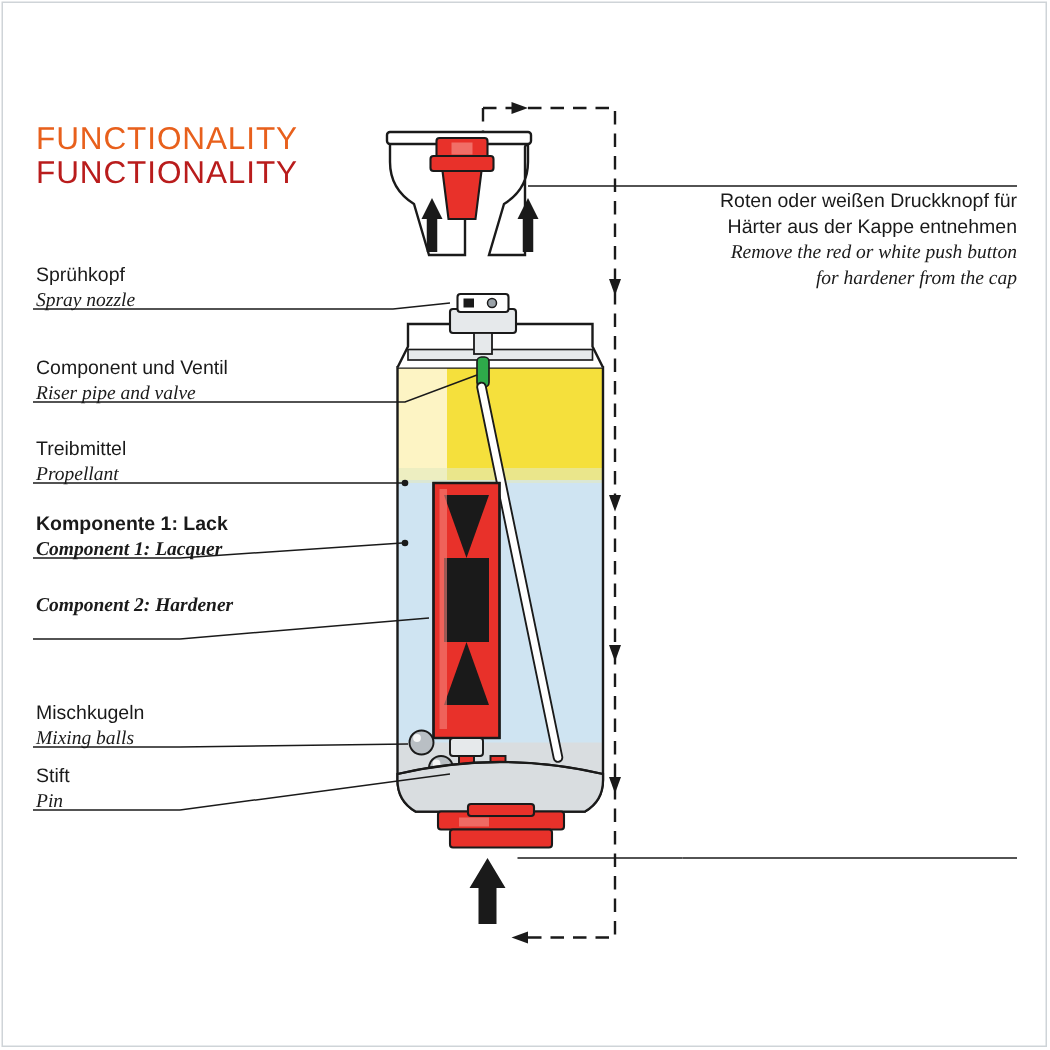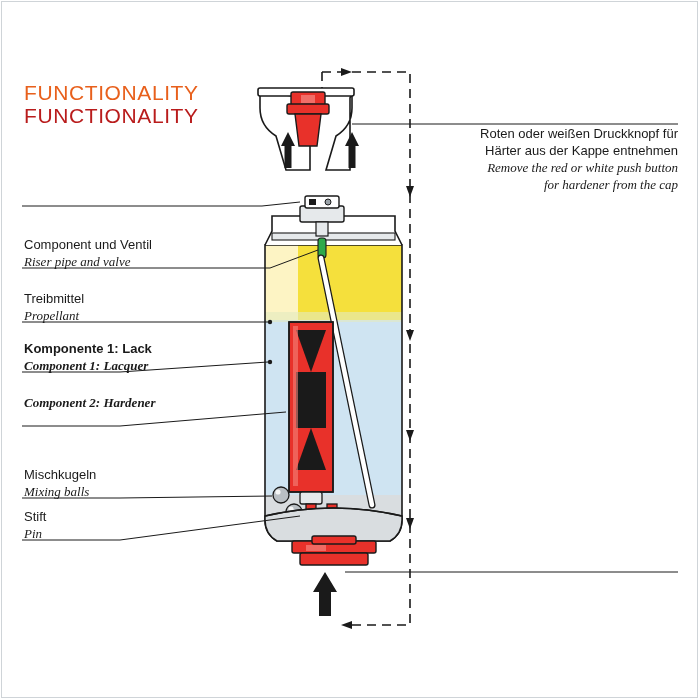--- a/index.html
+++ b/index.html
@@ -227,20 +227,24 @@
     </g>
   </svg>
 
   <div class="callout right" style="left:452px; top:125px; width:226px;">
     <span class="de">Roten oder weißen Druckknopf für</span>
     <span class="de">Härter aus der Kappe entnehmen</span>
     <span class="en">Remove the red or white push button</span>
     <span class="en">for hardener from the cap</span>
   </div>
 
+  <div class="callout" style="left:24px; top:174px;">
+    <span class="de">Sprühkopf</span>
+    <span class="en">Spray nozzle</span>
+  </div>
 
   <div class="callout" style="left:24px; top:236px;">
     <span class="de">Component und Ventil</span>
     <span class="en">Riser pipe and valve</span>
   </div>
 
   <div class="callout" style="left:24px; top:290px;">
     <span class="de">Treibmittel</span>
     <span class="en">Propellant</span>
   </div>

